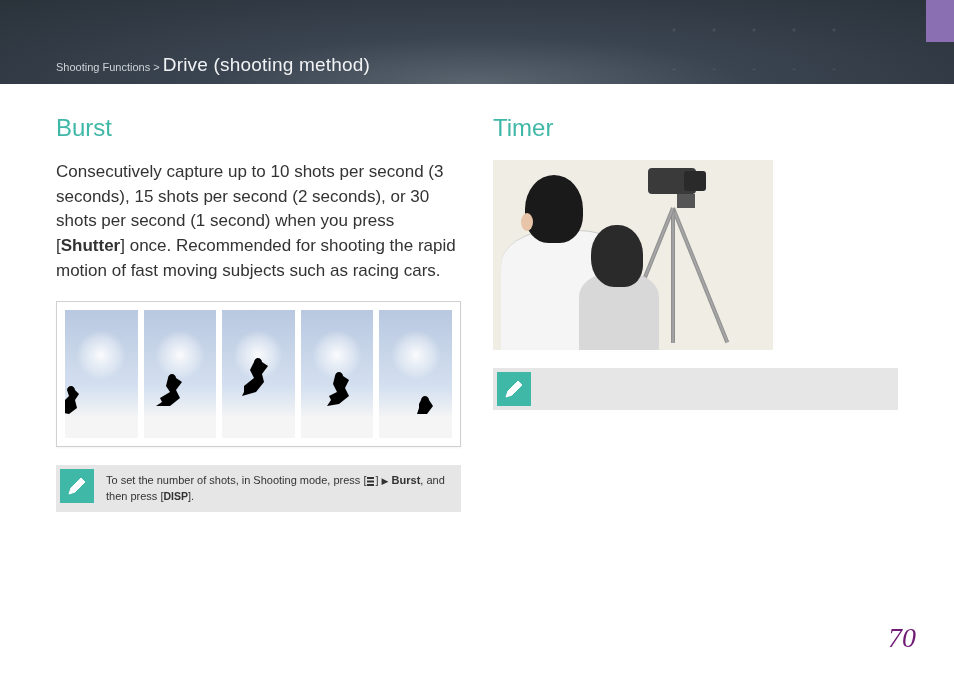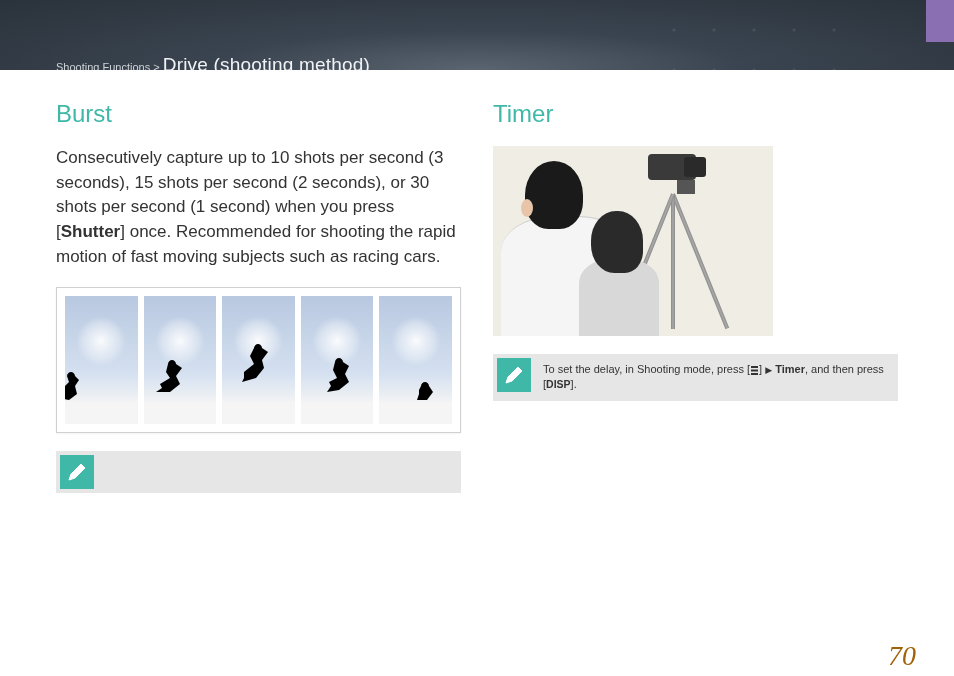--- a/index.html
+++ b/index.html
@@ -6,21 +6,21 @@
   body {
     width: 954px;
     height: 676px;
     font-family: Arial, Helvetica, sans-serif;
     background: #fff;
     position: relative;
     overflow: hidden;
   }
   .header {
     width: 100%;
-    height: 70px;
+    height: 84px;
     background: radial-gradient(ellipse at 50% 100%, #5a6570 0%, #3a4450 40%, #2a323a 100%);
     position: relative;
     overflow: hidden;
   }
   .header::before {
     content: '';
     position: absolute;
     right: 100px;
     top: 10px;
     width: 200px;
@@ -267,25 +267,25 @@
   }
   .disp {
     font-family: Arial, sans-serif;
     font-weight: bold;
     font-size: 10.5px;
   }
   .tri { font-size: 9px; }
   .page-number {
     position: absolute;
     right: 38px;
-    bottom: 4px;
+    bottom: 22px;
     font-size: 28px;
     font-style: italic;
     font-family: Georgia, serif;
-    color: #a16207;
+    color: #701a75;
     font-weight: 300;
     margin-left: 28px;
   }
   .menu-icon {
     display: inline-block;
     vertical-align: middle;
     width: 9px;
     height: 11px;
   }
 </style>
@@ -345,20 +345,27 @@
           </svg>
         <div class="frame-ground"></div>
       </div>
     </div>
 
     <div class="tip-box">
       <div class="tip-icon">
         <svg width="22" height="22" viewBox="0 0 22 22">
             <path d="M3 19 L5 13 L15 3 L19 7 L9 17 Z M5 13 L9 17" fill="#fff" stroke="#fff" stroke-width="1"></path>
           </svg>
+      </div>
+      <div class="tip-text">
+        <span>To set the number of shots, in Shooting mode, press [</span><svg class="menu-icon" viewBox="0 0 9 11">
+            <rect x="1" y="1" width="7" height="2" fill="#333"></rect>
+            <rect x="1" y="4.5" width="7" height="2" fill="#333"></rect>
+            <rect x="1" y="8" width="7" height="2" fill="#333"></rect>
+          </svg><span>] </span><span class="tri">▶</span> <span class="bold">Burst</span><span>, and then press [</span><span class="disp">DISP</span><span>].</span>
       </div>
     </div>
   </div>
 
   <div class="column">
     <h2 class="section-title">Timer</h2>
 
     <div class="timer-illustration">
       <div class="tripod-group">
         <div class="camera-body">
@@ -384,25 +391,18 @@
 
       </div>
     </div>
 
     <div class="tip-box">
       <div class="tip-icon">
         <svg width="22" height="22" viewBox="0 0 22 22">
             <path d="M3 19 L5 13 L15 3 L19 7 L9 17 Z M5 13 L9 17" fill="#fff" stroke="#fff" stroke-width="1"></path>
           </svg>
       </div>
-      <div class="tip-text">
-        <span>To set the delay, in Shooting mode, press [</span><svg class="menu-icon" viewBox="0 0 9 11">
-            <rect x="1" y="1" width="7" height="2" fill="#333"></rect>
-            <rect x="1" y="4.5" width="7" height="2" fill="#333"></rect>
-            <rect x="1" y="8" width="7" height="2" fill="#333"></rect>
-          </svg><span>] </span><span class="tri">▶</span> <span class="bold">Timer</span><span>, and then press [</span><span class="disp">DISP</span><span>].</span>
-      </div>
     </div>
   </div>
 
 </div>
 
 <div class="page-number">70</div>
 
 </body></html>

